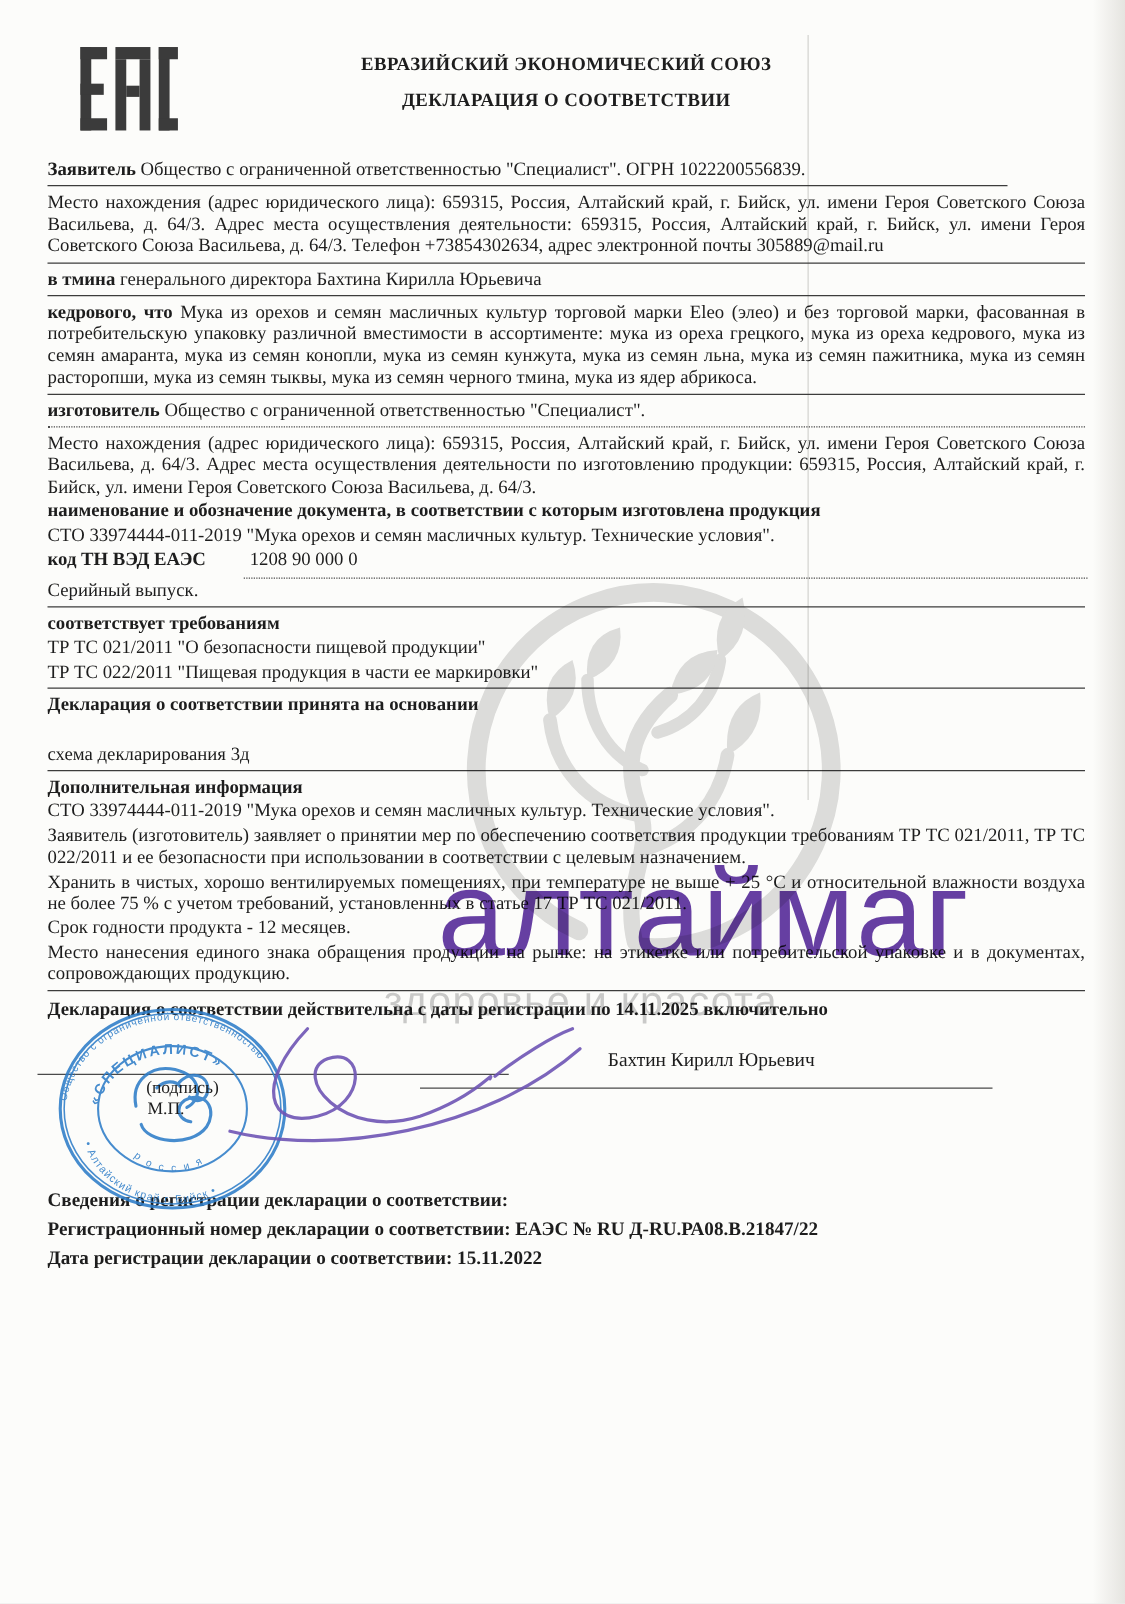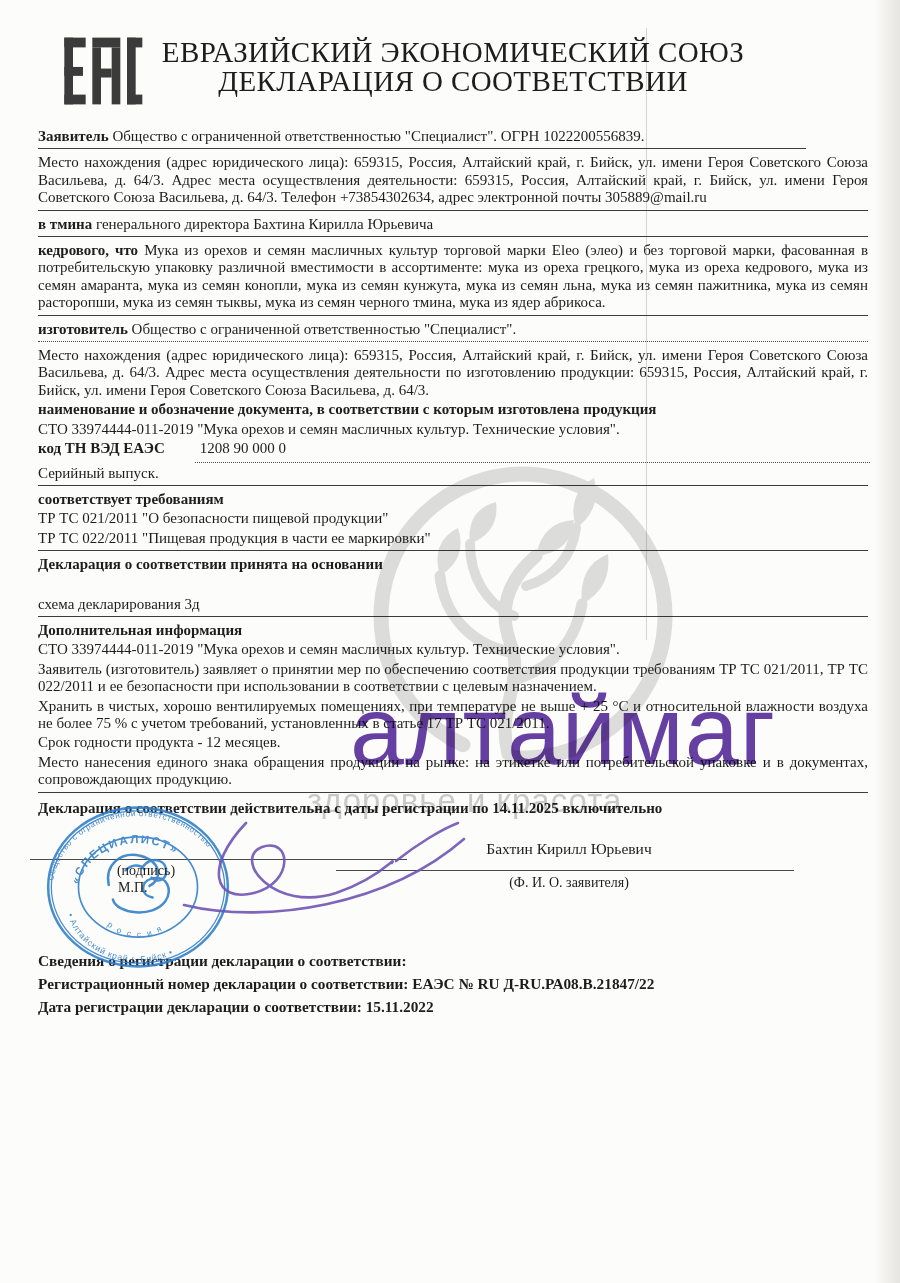--- a/index.html
+++ b/index.html
@@ -16,21 +16,21 @@
   .wm{position:absolute; z-index:3; pointer-events:none; mix-blend-mode:multiply;}
   .wm-tree{left:358px; top:456px; width:330px; height:330px; opacity:.42;}
   .wm-brand{left:350px; top:682px; font-family:"Liberation Sans","DejaVu Sans",sans-serif;
     font-size:97px; line-height:1; color:#4c1d95; letter-spacing:1px; opacity:.85; white-space:nowrap;}
   .wm-slogan{left:307px; top:784px; font-family:"Liberation Sans","DejaVu Sans",sans-serif;
     font-size:33px; line-height:1; color:#c7c7c7; letter-spacing:1px; opacity:.9; white-space:nowrap;}
   
   .content{position:absolute; left:38px; right:32px; top:30px; z-index:2; font-size:15px; line-height:17.4px;}
   .header{position:relative; height:96px;}
   .eac{position:absolute; left:25px; top:6px;}
-  .title{width:600px; margin:0 auto; text-align:center; font-weight:normal; font-size:29px; line-height:29px; padding-top:8px; letter-spacing:.4px;}
+  .title{width:600px; margin:0 auto; text-align:center; font-weight:bold; font-size:15px; line-height:29px; padding-top:8px; letter-spacing:.4px;}
   b,.b{font-weight:bold;}
   .just{text-align:justify;font-family:Liberation Serif, serif;}
   .bb{border-bottom:1.8px solid #3c3c3c; padding-bottom:3px; margin-bottom:3px;}
   .bb-short{border-bottom:1.8px solid #3c3c3c; padding-bottom:3px; margin-bottom:3px; margin-right:62px;}
   .bd{border-bottom:1.8px dotted #4a4a4a; padding-bottom:3px; margin-bottom:3px;}
   .row{padding-top:2px;}
   .para{padding-top:2px;}
   .tnved-row{position:relative; padding-top:2px; padding-bottom:5px;}
   .tnved-row .label{display:inline-block; width:158px;}
   .tnved-row .dotline{position:absolute; left:157px; right:-2px; bottom:0; border-top:1.8px dotted #4a4a4a;}
@@ -181,21 +181,20 @@
           <path d="M300,56 C320,40 346,24 362,18"></path>
         </g>
       </svg>
 
       <div class="sig-line-left"></div>
       <div class="podpis">(подпись)</div>
       <div class="mp">М.П.</div>
 
       <div class="fio-name">Бахтин Кирилл Юрьевич</div>
       <div class="sig-line-right"></div>
-      <div class="fio-label">(Ф. И. О. заявителя)</div>
     </div>
 
     <div class="reg">
       <div>Сведения о регистрации декларации о соответствии:</div>
       <div>
         <span>Регистрационный номер декларации о соответствии:</span>
         <span>ЕАЭС № RU Д-RU.РА08.В.21847/22</span>
       </div>
       <div>
         <span>Дата регистрации декларации о соответствии:</span>

